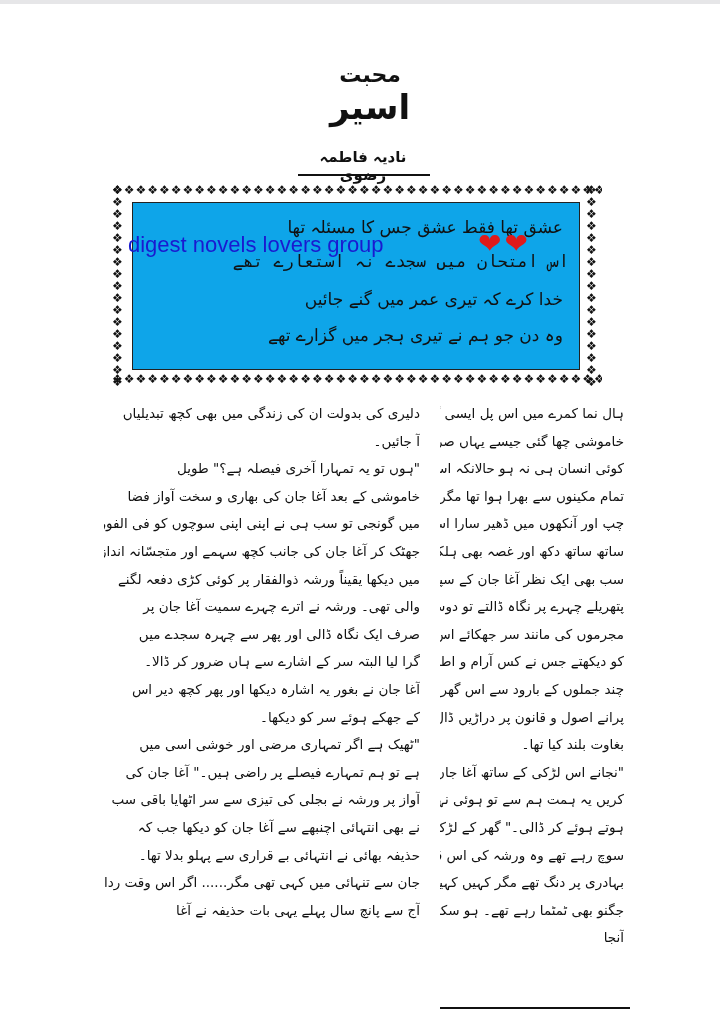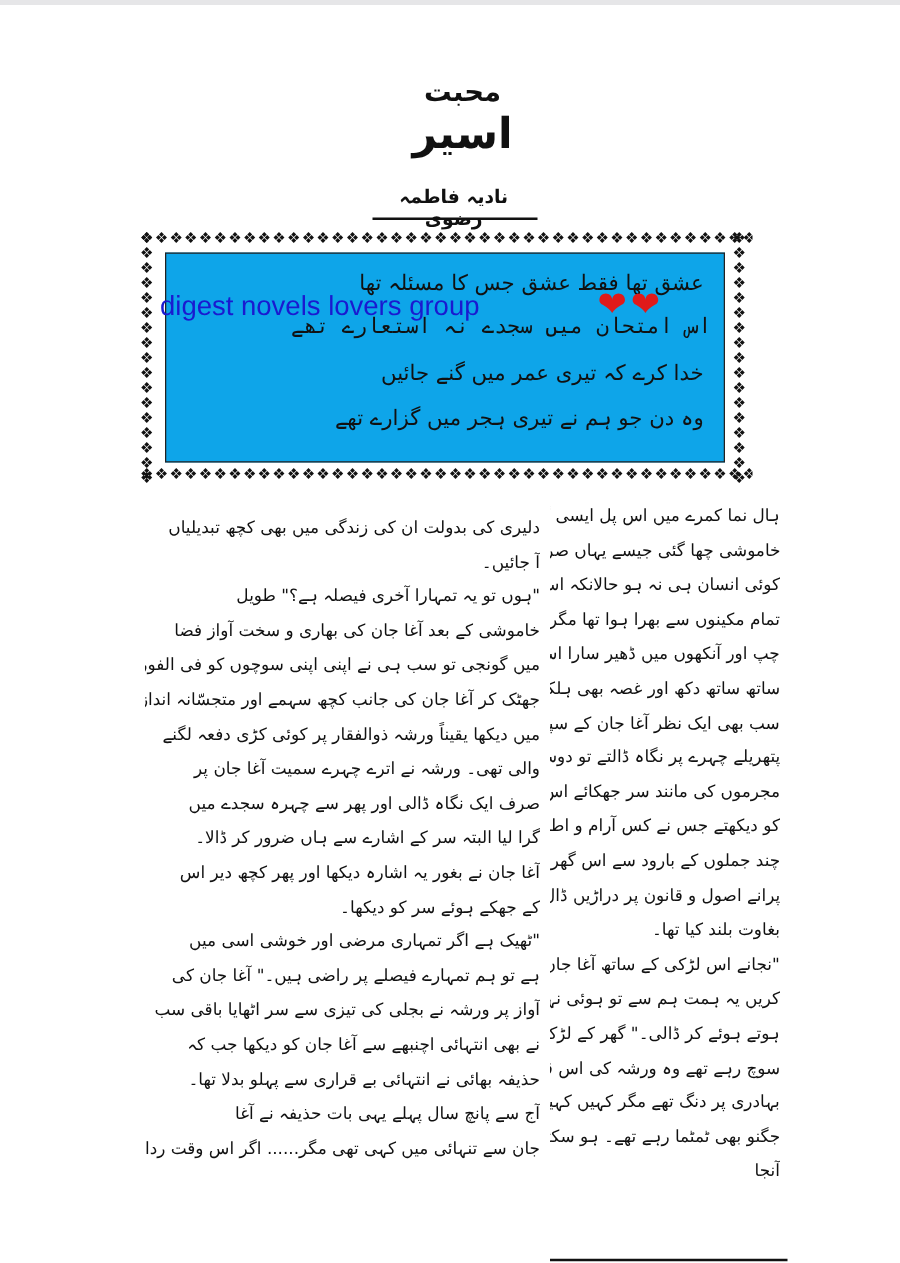--- a/index.html
+++ b/index.html
@@ -35,21 +35,21 @@
 
   .watermark { position: absolute; left: 128px; top: 228px; direction: ltr; font-family: Liberation Sans, sans-serif;
                font-size: 22px; color: #1a1ad0; white-space: nowrap; }
   .hearts { position: absolute; left: 478px; top: 226px; direction: ltr; white-space: nowrap; }
   .heart { display: inline-block; color: #e01a1a; font-size: 28px; line-height: 28px; margin-right: -2px; }
 
   
   .col { position: absolute; direction: rtl; text-align: justify; text-align-last: right;
          font-family: "DejaVu Sans", sans-serif; font-size: 13.5px; color: #111; }
   .col-right { left: 440px; top: 396px; width: 184px; }
-  .col-left { left: 116px; top: 396px; width: 316px; margin-top: 9px; }
+  .col-left { left: 104px; top: 396px; width: 316px; }
   .col p { display: block; line-height: 27.6px; height: 27.6px; white-space: nowrap; overflow: hidden; }
   .col-rule { position: absolute; left: 440px; top: 1003px; width: 190px; height: 2px; background: #111; }
 </style>
 </head>
 <body>
 
 <div class="top-strip"></div>
 
 <div class="page">
 
@@ -116,18 +116,18 @@
     <p>والی تھی۔ ورشہ نے اترے چہرے سمیت آغا جان پر</p>
     <p>صرف ایک نگاہ ڈالی اور پھر سے چہرہ سجدے میں</p>
     <p>گرا لیا البتہ سر کے اشارے سے ہاں ضرور کر ڈالا۔</p>
     <p>آغا جان نے بغور یہ اشارہ دیکھا اور پھر کچھ دیر اس</p>
     <p>کے جھکے ہوئے سر کو دیکھا۔</p>
     <p>"ٹھیک ہے اگر تمہاری مرضی اور خوشی اسی میں</p>
     <p>ہے تو ہم تمہارے فیصلے پر راضی ہیں۔" آغا جان کی</p>
     <p>آواز پر ورشہ نے بجلی کی تیزی سے سر اٹھایا باقی سب</p>
     <p>نے بھی انتہائی اچنبھے سے آغا جان کو دیکھا جب کہ</p>
     <p>حذیفہ بھائی نے انتہائی بے قراری سے پہلو بدلا تھا۔</p>
+    <p>جان سے تنہائی میں کہی تھی مگر...... اگر اس وقت ردا</p>
     <p>آج سے پانچ سال پہلے یہی بات حذیفہ نے آغا</p>
-    <p>جان سے تنہائی میں کہی تھی مگر...... اگر اس وقت ردا</p>
   </div>
 
   <div class="col-rule"></div>
 </div>
 
 </body></html>

